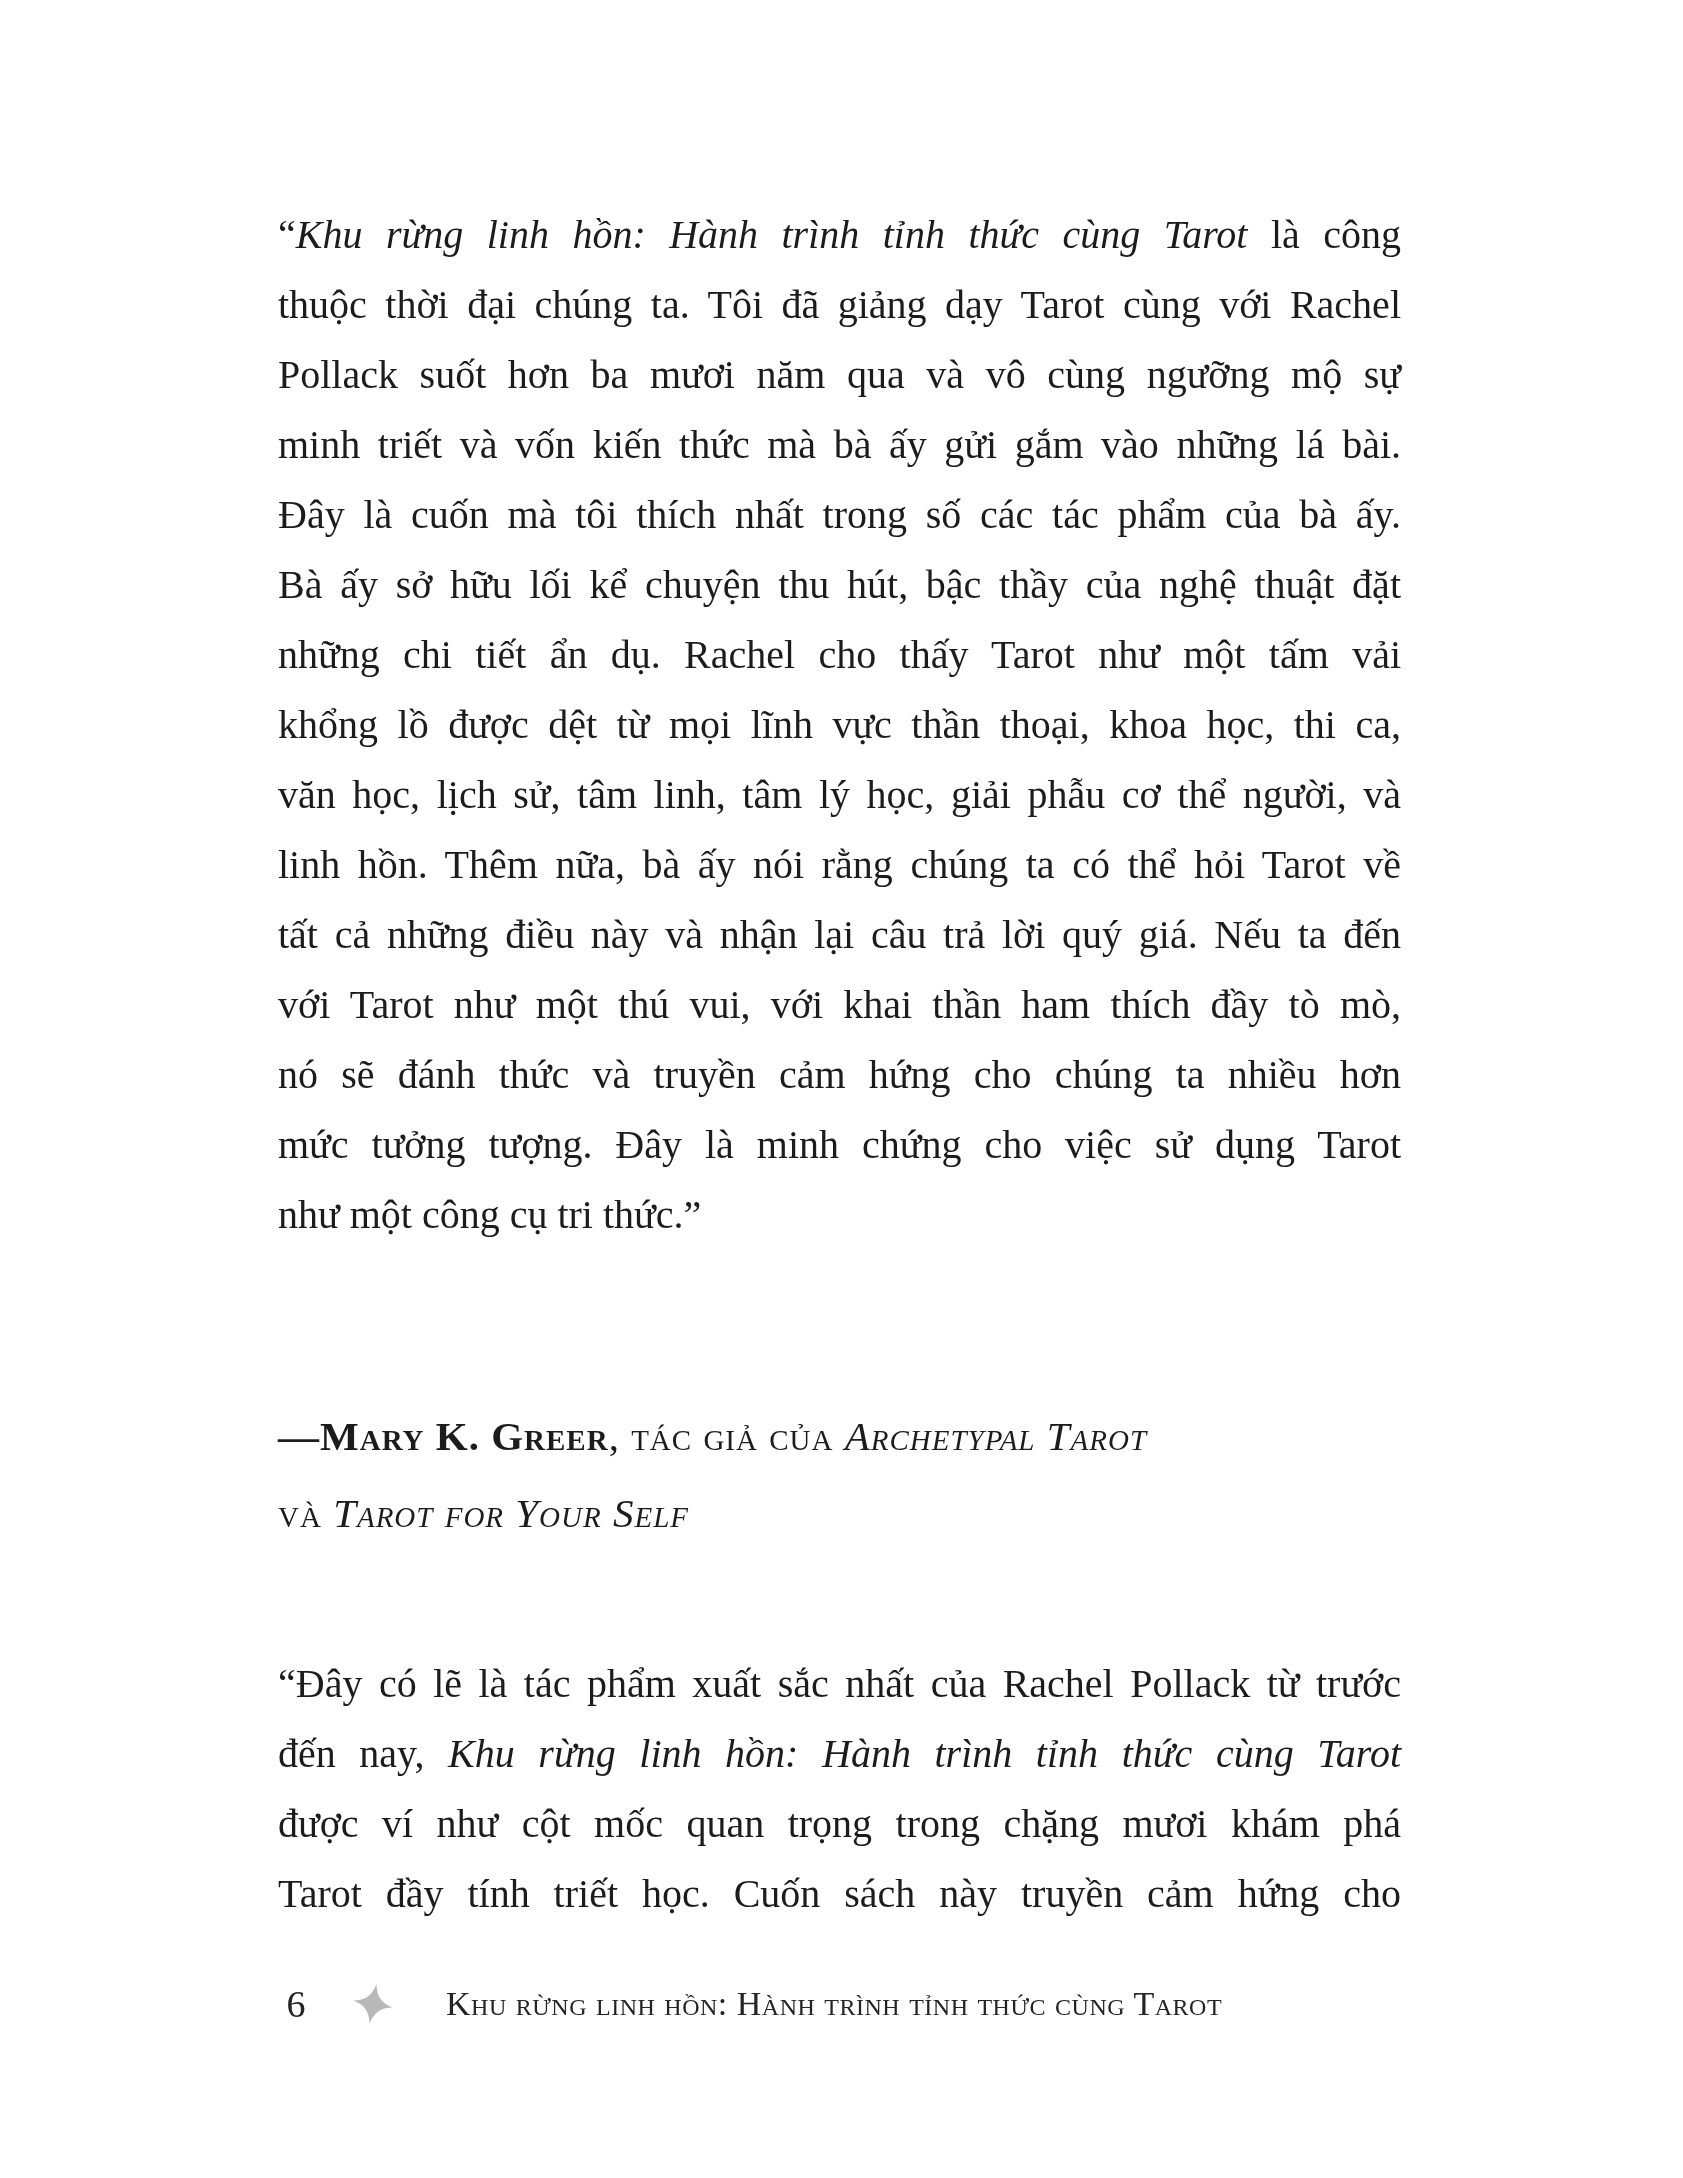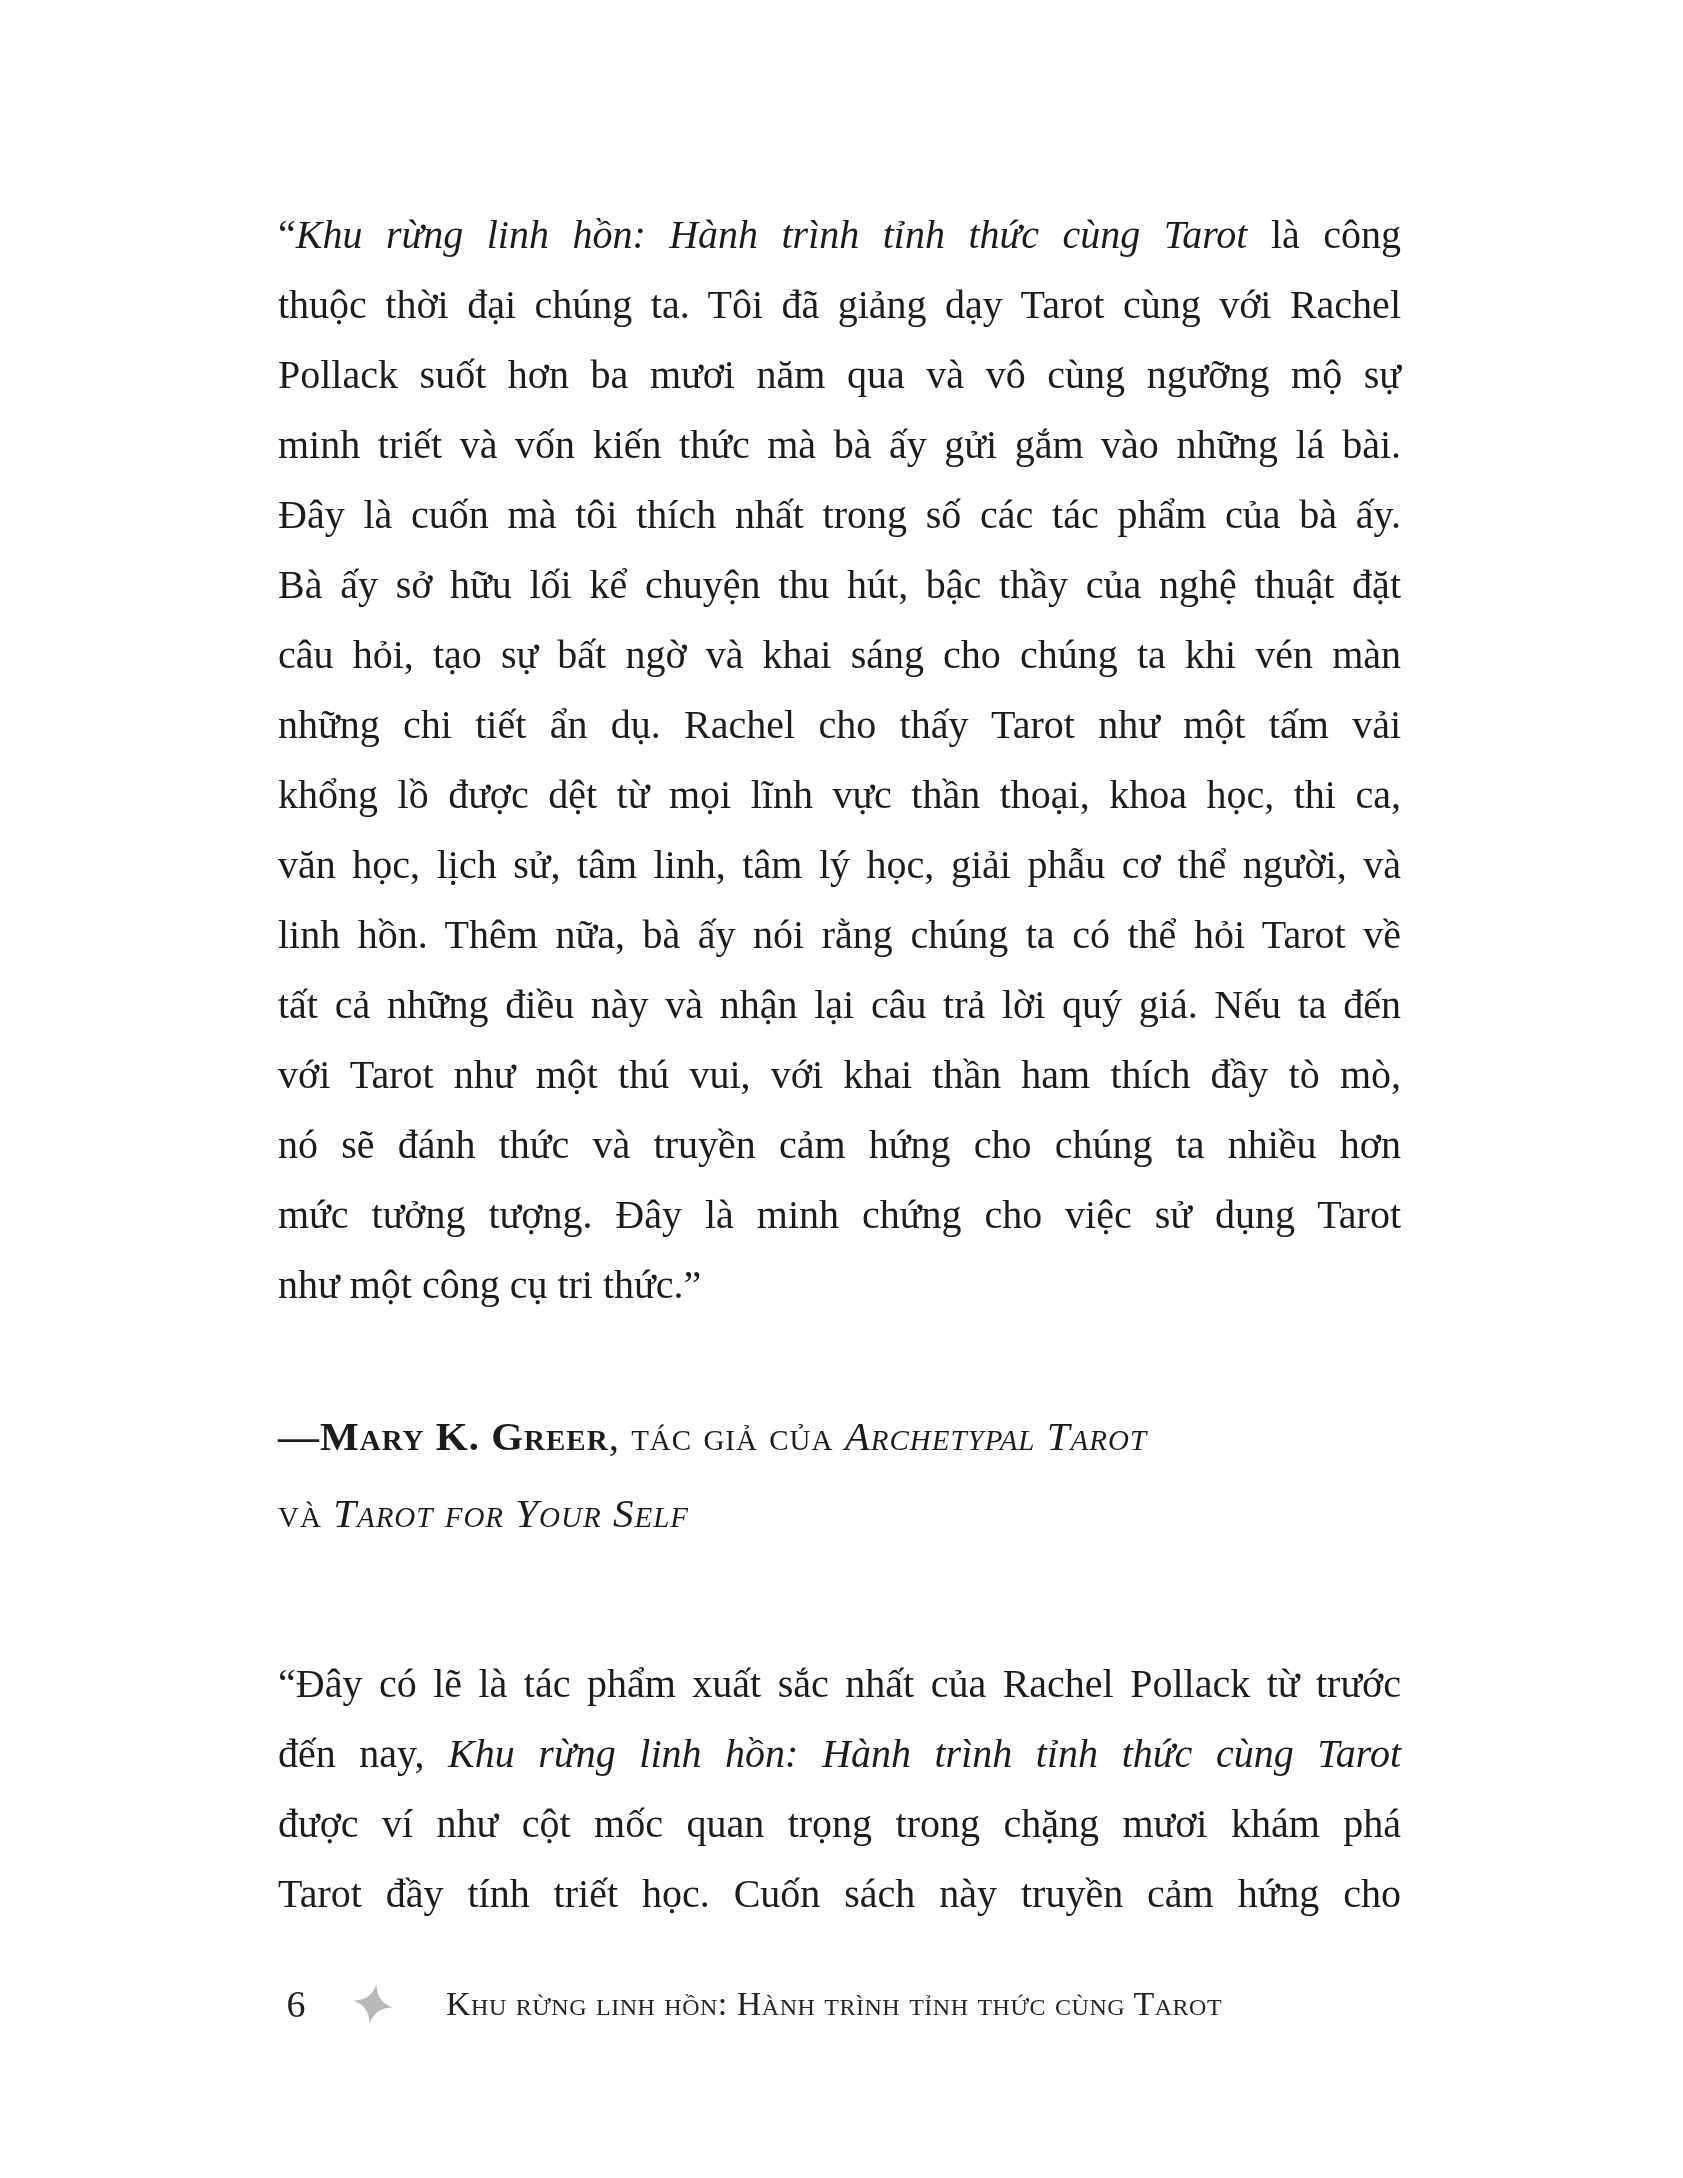--- a/index.html
+++ b/index.html
@@ -57,21 +57,20 @@
 
 <div class="page">
 
   <section id="quote1" class="textblock quote">
       <div class="line"><span class="seg-r">“</span><span class="seg-i">Khu rừng linh hồn: Hành trình tỉnh thức cùng Tarot</span><span class="seg-r"> là công</span></div>
       <div class="line"><span class="seg-r">thuộc thời đại chúng ta. Tôi đã giảng dạy Tarot cùng với Rachel</span></div>
       <div class="line"><span class="seg-r">Pollack suốt hơn ba mươi năm qua và vô cùng ngưỡng mộ sự</span></div>
       <div class="line"><span class="seg-r">minh triết và vốn kiến thức mà bà ấy gửi gắm vào những lá bài.</span></div>
       <div class="line"><span class="seg-r">Đây là cuốn mà tôi thích nhất trong số các tác phẩm của bà ấy.</span></div>
       <div class="line"><span class="seg-r">Bà ấy sở hữu lối kể chuyện thu hút, bậc thầy của nghệ thuật đặt</span></div>
-      <div class="line"><span class="seg-r">câu hỏi, tạo sự bất ngờ và khai sáng cho chúng ta khi vén màn</span></div>
       <div class="line"><span class="seg-r">những chi tiết ẩn dụ. Rachel cho thấy Tarot như một tấm vải</span></div>
       <div class="line"><span class="seg-r">khổng lồ được dệt từ mọi lĩnh vực thần thoại, khoa học, thi ca,</span></div>
       <div class="line"><span class="seg-r">văn học, lịch sử, tâm linh, tâm lý học, giải phẫu cơ thể người, và</span></div>
       <div class="line"><span class="seg-r">linh hồn. Thêm nữa, bà ấy nói rằng chúng ta có thể hỏi Tarot về</span></div>
       <div class="line"><span class="seg-r">tất cả những điều này và nhận lại câu trả lời quý giá. Nếu ta đến</span></div>
       <div class="line"><span class="seg-r">với Tarot như một thú vui, với khai thần ham thích đầy tò mò,</span></div>
       <div class="line"><span class="seg-r">nó sẽ đánh thức và truyền cảm hứng cho chúng ta nhiều hơn</span></div>
       <div class="line"><span class="seg-r">mức tưởng tượng. Đây là minh chứng cho việc sử dụng Tarot</span></div>
       <div class="line last"><span class="seg-r">như một công cụ tri thức.”</span></div>
     </section>

